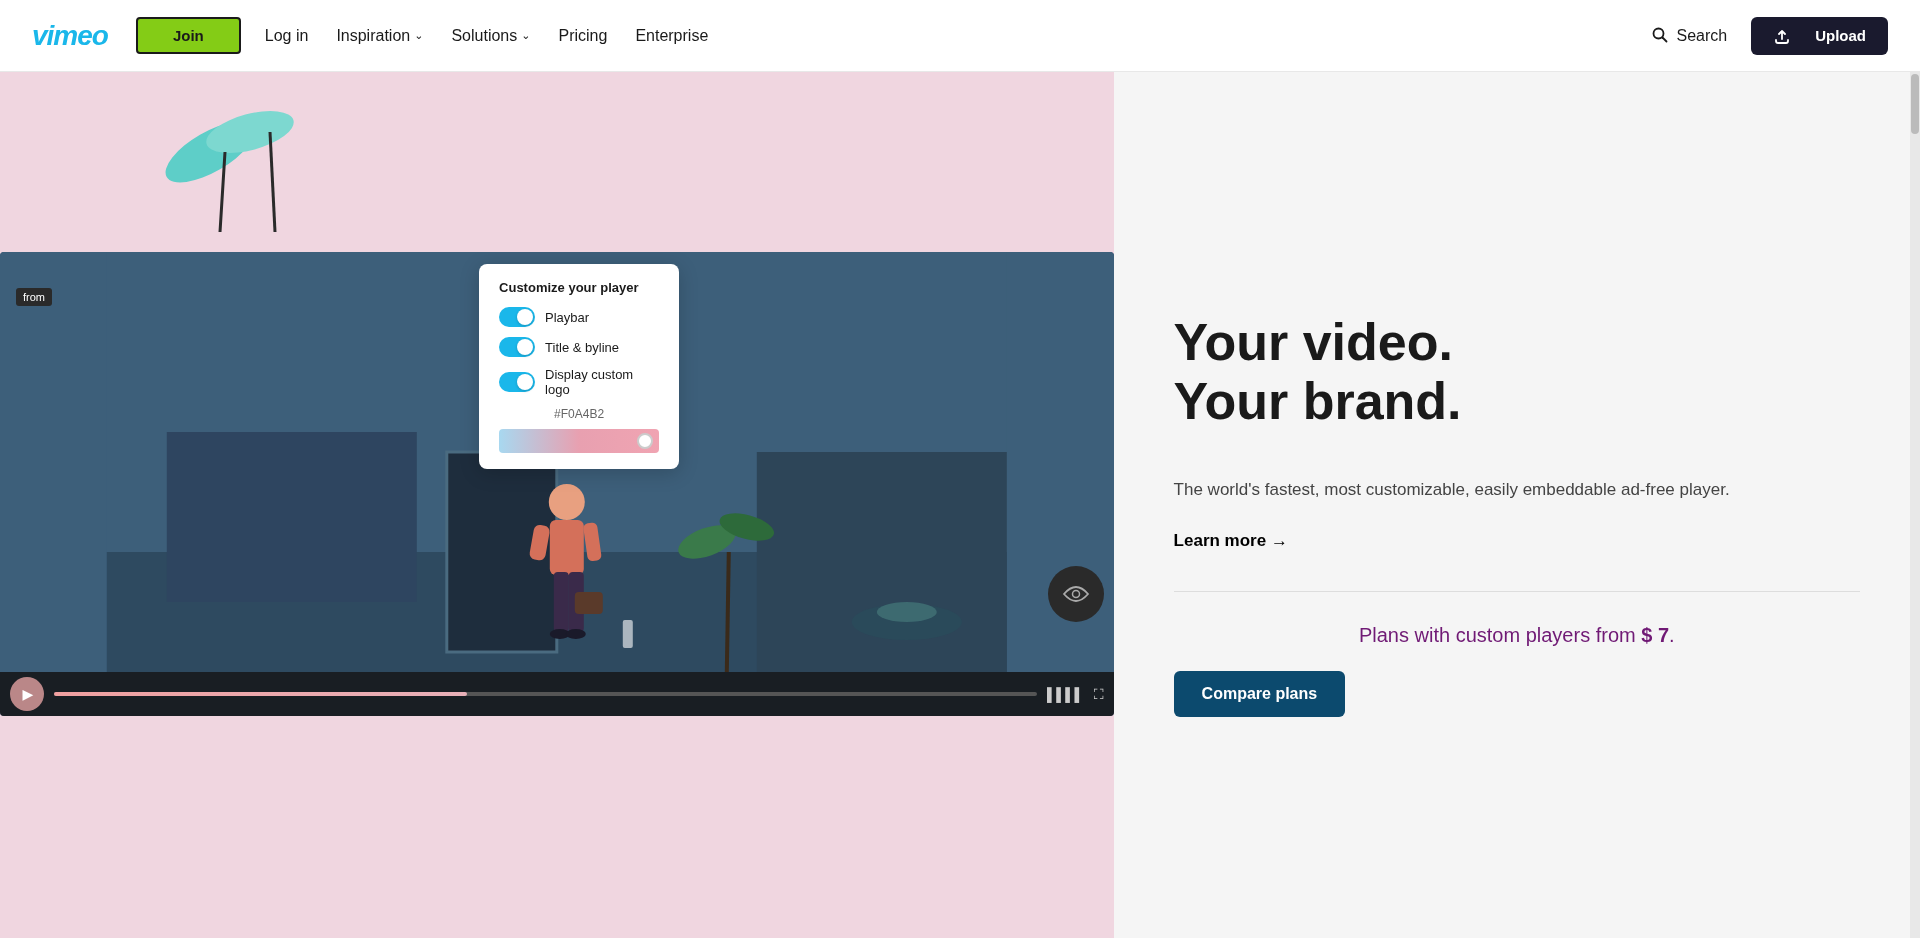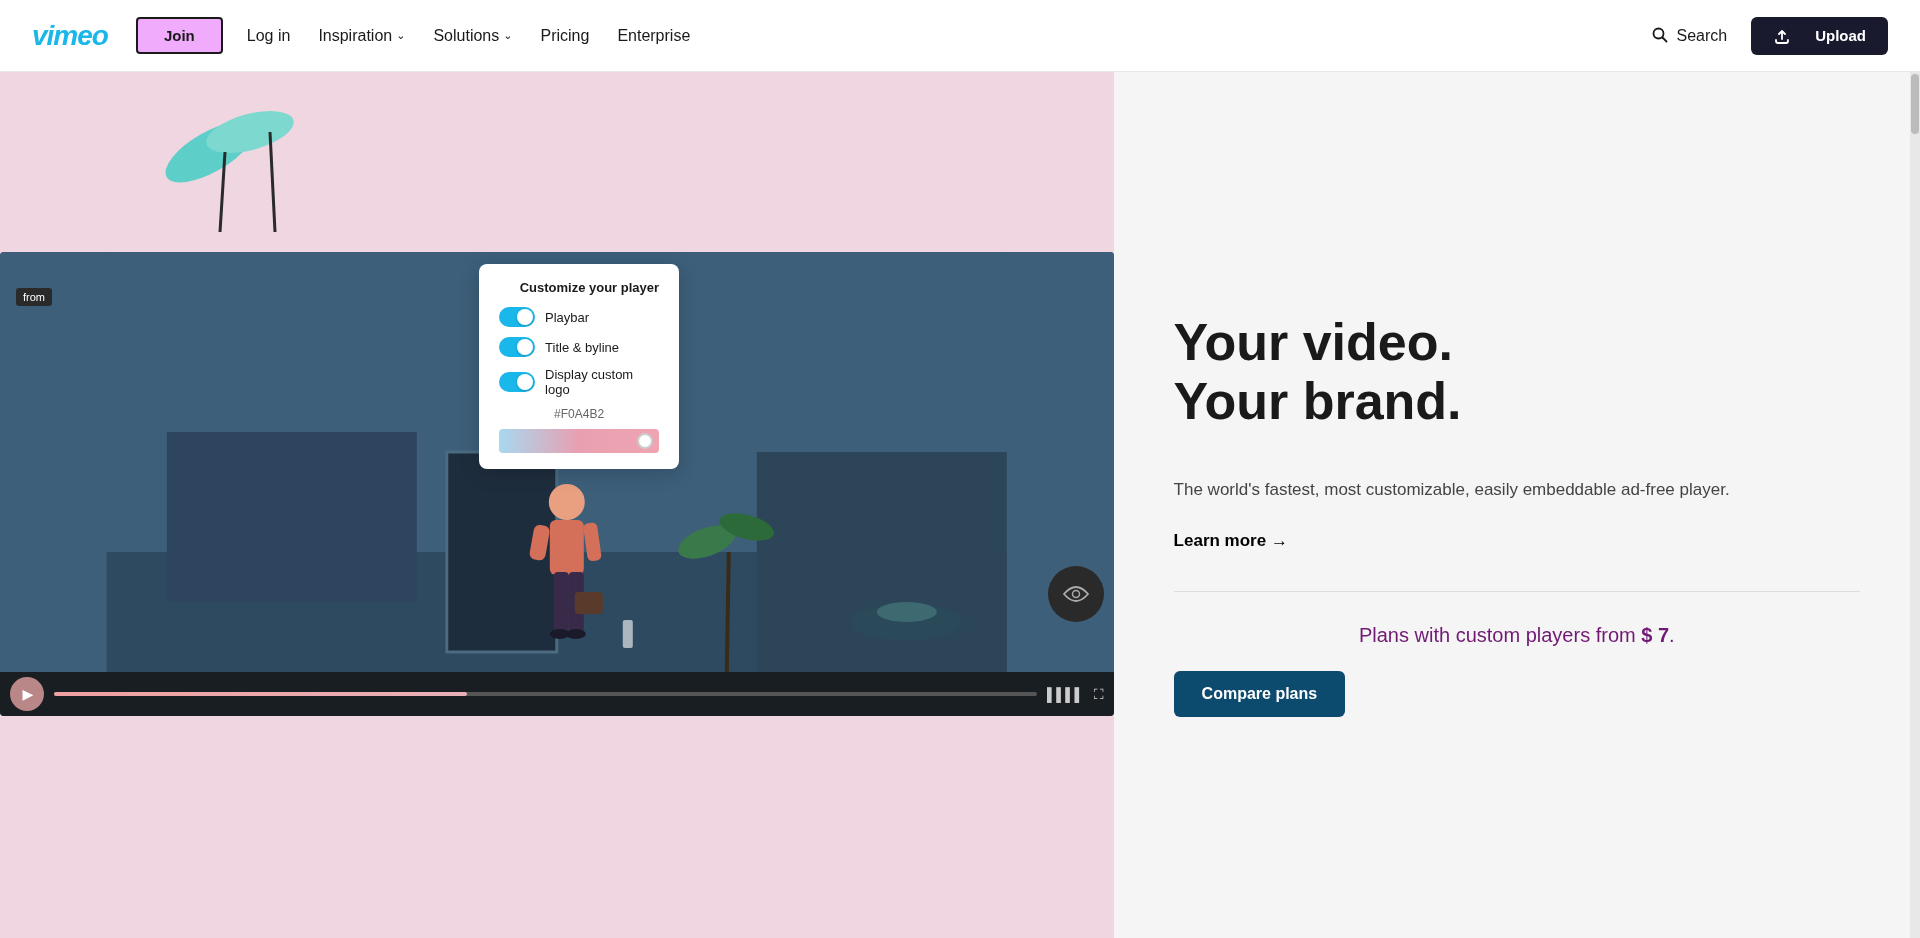--- a/index.html
+++ b/index.html
@@ -19,23 +19,23 @@
     .nav-logo {
       font-size: 28px;
       font-weight: 900;
       color: #1ab7ea;
       margin-right: 28px;
       font-style: italic;
       letter-spacing: -1px;
     }
     .nav-join-btn {
       border: 2px solid #1a1a1a;
-      background: #f0abfc;
+      background: #84cc16;
       color: #1a1a1a;
-      padding: 8px 26px;
+      padding: 8px 35px;
       font-size: 15px;
       font-weight: 600;
       border-radius: 4px;
       cursor: pointer;
       margin-right: 24px;
     }
     .nav-link {
       color: #1a1a1a;
       font-size: 16px;
       font-weight: 400;
@@ -119,21 +119,21 @@
       padding: 16px 20px;
       box-shadow: 0 4px 20px rgba(0,0,0,0.18);
       width: 200px;
       z-index: 20;
     }
     .popup-title {
       font-size: 13px;
       font-weight: 600;
       color: #1a1a1a;
       margin-bottom: 12px;
-      text-align: right;
+      text-align: left;
     }
     .toggle-row {
       display: flex;
       align-items: center;
       margin-bottom: 10px;
       gap: 10px;
     }
     .toggle {
       width: 36px;
       height: 20px;

